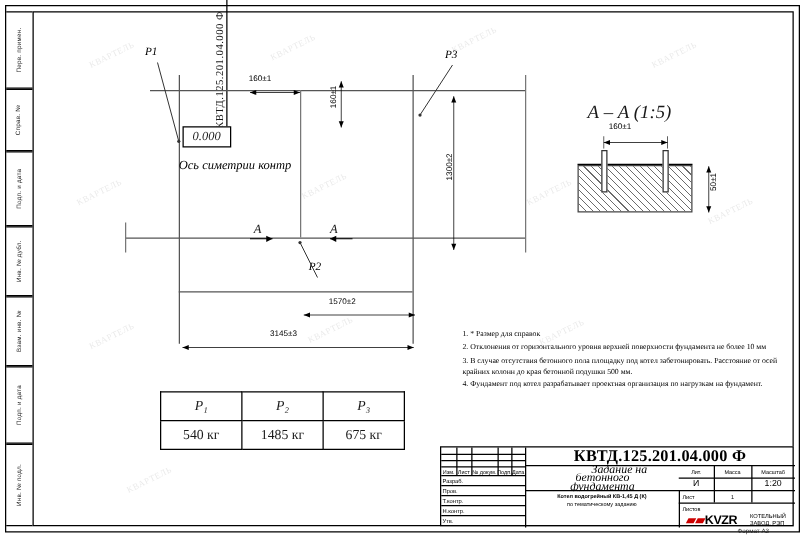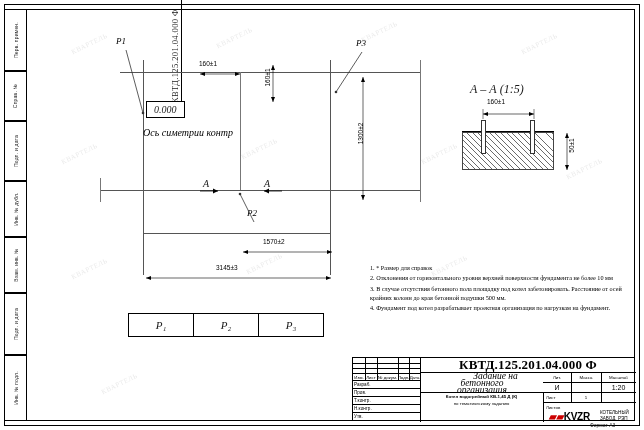--- a/index.html
+++ b/index.html
@@ -337,21 +337,21 @@
   </svg>
   <div class="abs dim" style="left:263px; top:238px;">1570±2</div>
 
   <svg class="abs" style="left:143px; top:270px;" width="192" height="14">
     <line x1="3" y1="8" x2="188" y2="8" stroke="#000" stroke-width="0.6"></line>
     <polygon points="3,8 8,6 8,10" fill="#000"></polygon>
     <polygon points="188,8 183,6 183,10" fill="#000"></polygon>
   </svg>
   <div class="abs dim" style="left:216px; top:264px;">3145±3</div>
 
-  <div class="abs titlelbl" style="left:470px; top:82px; font-size:12px;">А – А (1:5)</div>
+  <div class="abs titlelbl" style="left:470px; top:82px; font-size:15px;">А – А (1:5)</div>
 
   <div class="abs hatch" style="left:462px; top:132px; width:92px; height:38px;"></div>
 
   <div class="abs" style="left:462px; top:131px; width:92px; height:0; border-top:1px solid #000;"></div>
 
   <div class="abs bolt" style="left:481px; top:120px; width:5px; height:34px;"></div>
   <div class="abs bolt" style="left:530px; top:120px; width:5px; height:34px;"></div>
 
   <svg class="abs" style="left:478px; top:105px;" width="62" height="14">
     <line x1="5" y1="9" x2="56" y2="9" stroke="#000" stroke-width="0.6"></line>
@@ -375,20 +375,25 @@
     <div>3. В случае отсутствия бетонного пола площадку под котел забетонировать. Расстояние от осей крайних колонн до края бетонной подушки 500 мм.</div>
     <div>4. Фундамент под котел разрабатывает проектная организация по нагрузкам на фундамент.</div>
   </div>
 
   <table class="ptab abs" style="left:128px; top:313px;">
     <tbody>
         <tr>
       <td>Р₁</td>
       <td>Р₂</td>
       <td>Р₃</td>
+    </tr>
+    <tr>
+      <td class="val">540 кг</td>
+      <td class="val">1485 кг</td>
+      <td class="val">675 кг</td>
     </tr>
   </tbody>
     </table>
 
   <div class="tb">
 
     <div class="ln" style="left:67px; top:0;  width:1px; height:64px;"></div>
     <div class="ln" style="left:190px;top:34px;width:1px; height:30px;"></div>
     <div class="ln" style="left:12px; top:0;  width:1px; height:22px;"></div>
     <div class="ln" style="left:24px; top:0;  width:1px; height:22px;"></div>
@@ -423,21 +428,21 @@
     <div class="cell" style="left:0; top:23px; width:24px; height:7px;">Разраб.</div>
     <div class="cell" style="left:0; top:31px; width:24px; height:7px;">Пров.</div>
     <div class="cell" style="left:0; top:39px; width:24px; height:7px;">Т.контр.</div>
     <div class="cell" style="left:0; top:47px; width:24px; height:7px;">Н.контр.</div>
     <div class="cell" style="left:0; top:55px; width:24px; height:7px;">Утв.</div>
 
     <div class="cell big ctr" style="left:67px; top:0; width:216px; height:14px;">КВТД.125.201.04.000 Ф</div>
 
     <div class="cell ttl" style="left:67px; top:14px; width:123px; height:7px;padding-left:28px;">Задание на</div>
     <div class="cell ttl" style="left:67px; top:21px; width:123px; height:7px;">бетонного</div>
-    <div class="cell ttl" style="left:67px; top:28px; width:123px; height:7px;">организация</div>
+    <div class="cell ttl" style="left:67px; top:28px; width:123px; height:7px;">фундамента</div>
 
     <div class="cell ctr sm" style="left:190px;top:15px; width:28px; height:9px;">Лит.</div>
     <div class="cell ctr sm" style="left:218px;top:15px; width:30px; height:9px;">Масса</div>
     <div class="cell ctr sm" style="left:248px;top:15px; width:35px; height:9px;">Масштаб</div>
 
     <div class="cell ctr" style="left:190px;top:24px; width:28px; height:10px; font-size:7px;">И</div>
     <div class="cell ctr" style="left:248px;top:24px; width:35px; height:10px; font-size:7px;">1:20</div>
 
     <div class="cell sm" style="left:192px;top:35px; width:26px; height:9px;">Лист</div>
     <div class="cell ctr sm" style="left:218px;top:35px; width:30px; height:9px;">1</div>

